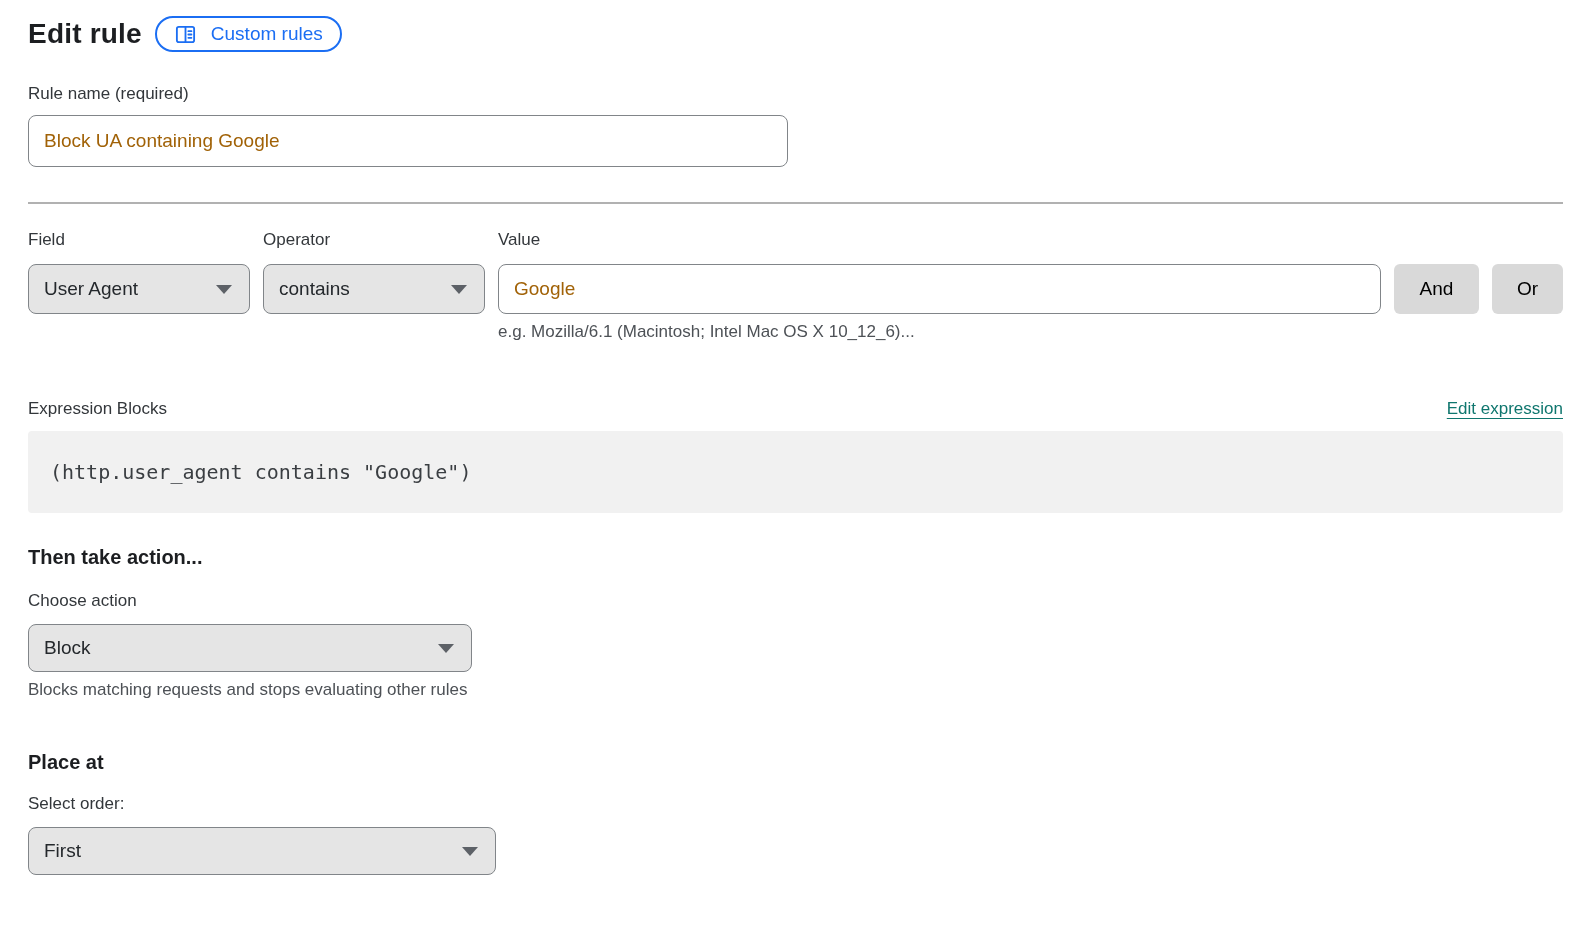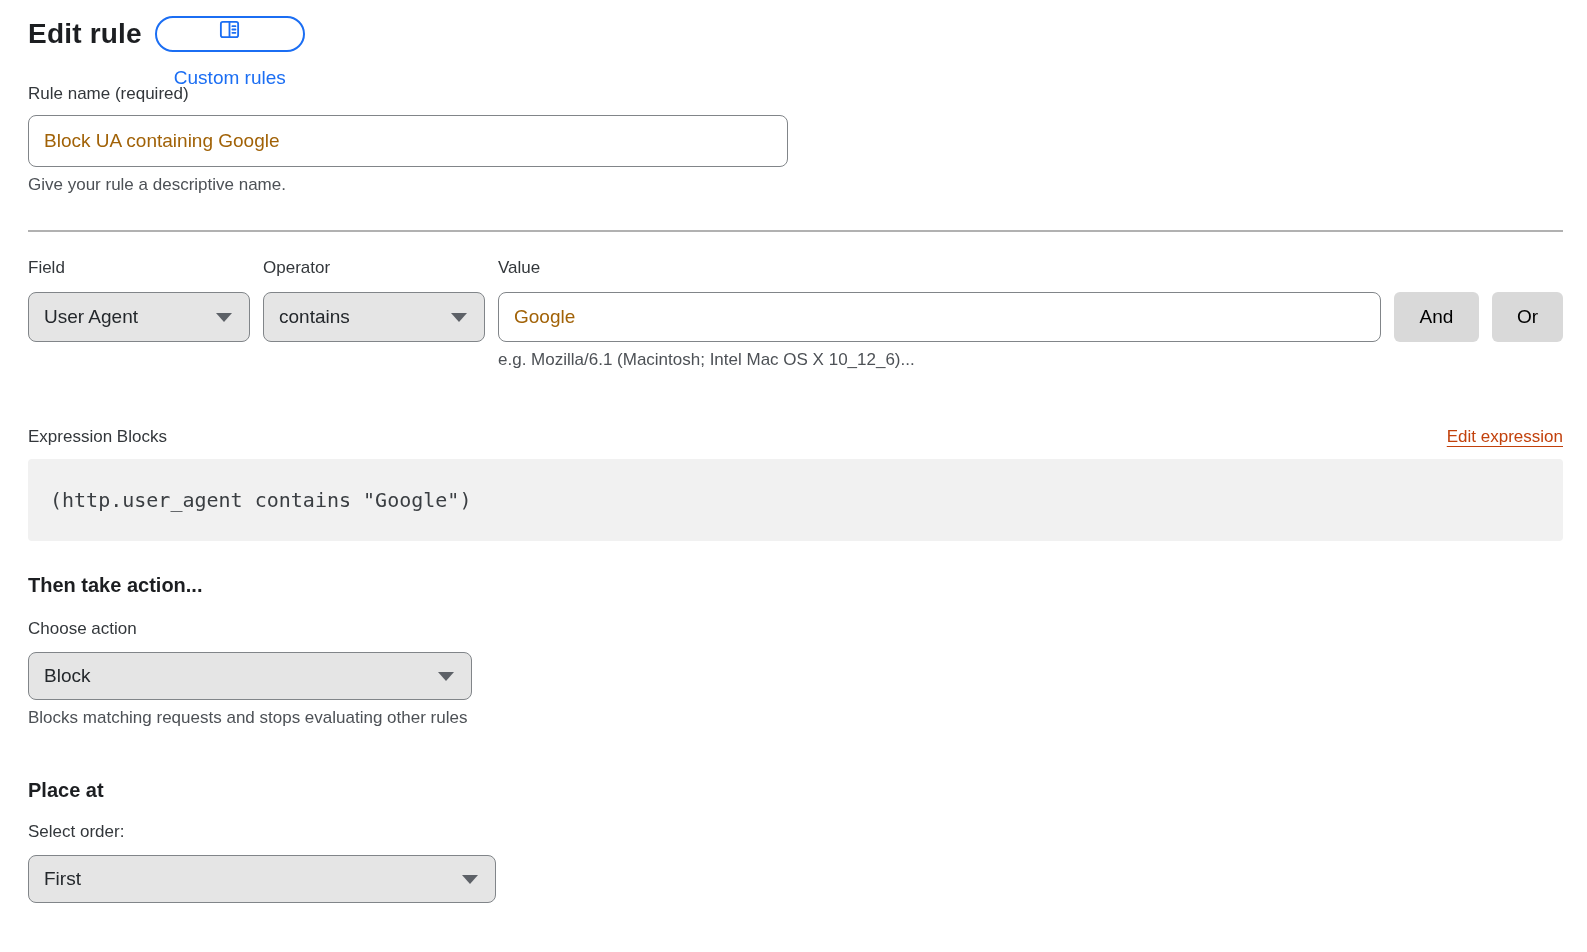--- a/index.html
+++ b/index.html
@@ -25,31 +25,30 @@
   }
   .page-title {
     font-size: 28px;
     font-weight: 700;
     color: #1c1e21;
     letter-spacing: 0.2px;
   }
   .badge-pill {
     display: inline-flex;
     align-items: center;
-    gap: 26px;
+    gap: 14px;
     height: 36px;
     padding: 0 17px;
     border: 2px solid #1b6ef3;
     border-radius: 19px;
     color: #1b6ef3;
     font-size: 19px;
     background: #ffffff;
     cursor: pointer;
     text-decoration: none;
-    flex-direction: column;
   }
   .badge-pill svg { display: block; }
 
   
   .field-label {
     font-size: 17px;
     line-height: 20px;
     color: #33373b;
   }
   .help-text {
@@ -145,21 +144,21 @@
 
   
   .expr-row {
     margin-top: 57px;
     display: flex;
     justify-content: space-between;
     align-items: baseline;
   }
   .expr-link {
     font-size: 17px;
-    color: #c2410c;
+    color: #0f766e;
     text-decoration: underline;
     text-underline-offset: 4px;
     cursor: pointer;
   }
   .code-box {
     margin-top: 12px;
     height: 82px;
     background: #f1f1f1;
     border-radius: 4px;
     display: flex;
@@ -199,21 +198,20 @@
           <line x1="15" y1="12" x2="18.2" y2="12"></line>
           <line x1="15" y1="15.5" x2="18.2" y2="15.5"></line>
         </svg>
       </span>
       <span>Custom rules</span>
     </a>
   </div>
 
   <div class="field-label rule-name-label">Rule name (required)</div>
   <input class="text-input rule-name-input" type="text" value="Block UA containing Google" style="">
-  <div class="help-text rule-name-help">Give your rule a descriptive name.</div>
 
   <hr class="divider">
 
   <div class="cond-labels">
     <div class="field-label col-field">Field</div>
     <div class="field-label col-operator">Operator</div>
     <div class="field-label col-value">Value</div>
   </div>
 
   <div class="cond-controls">

